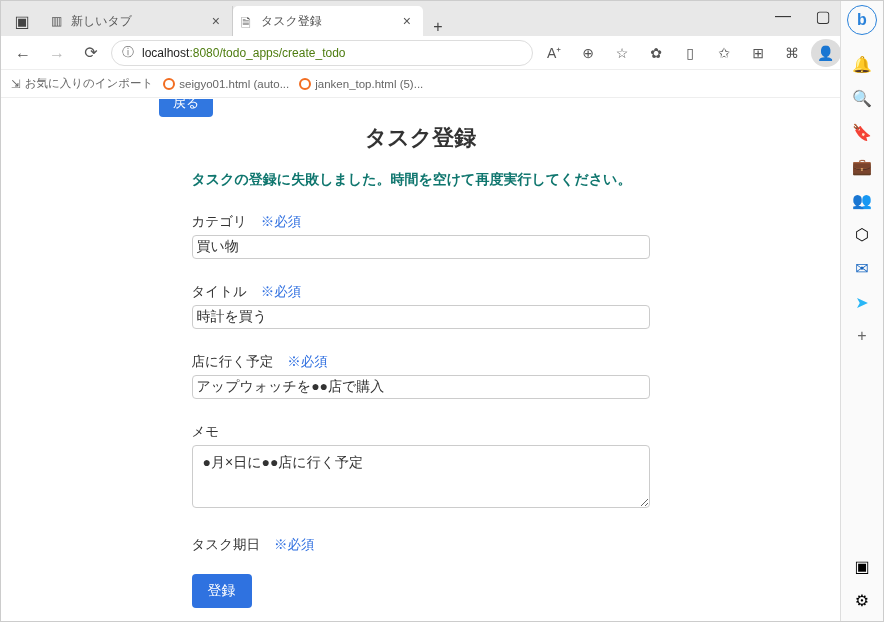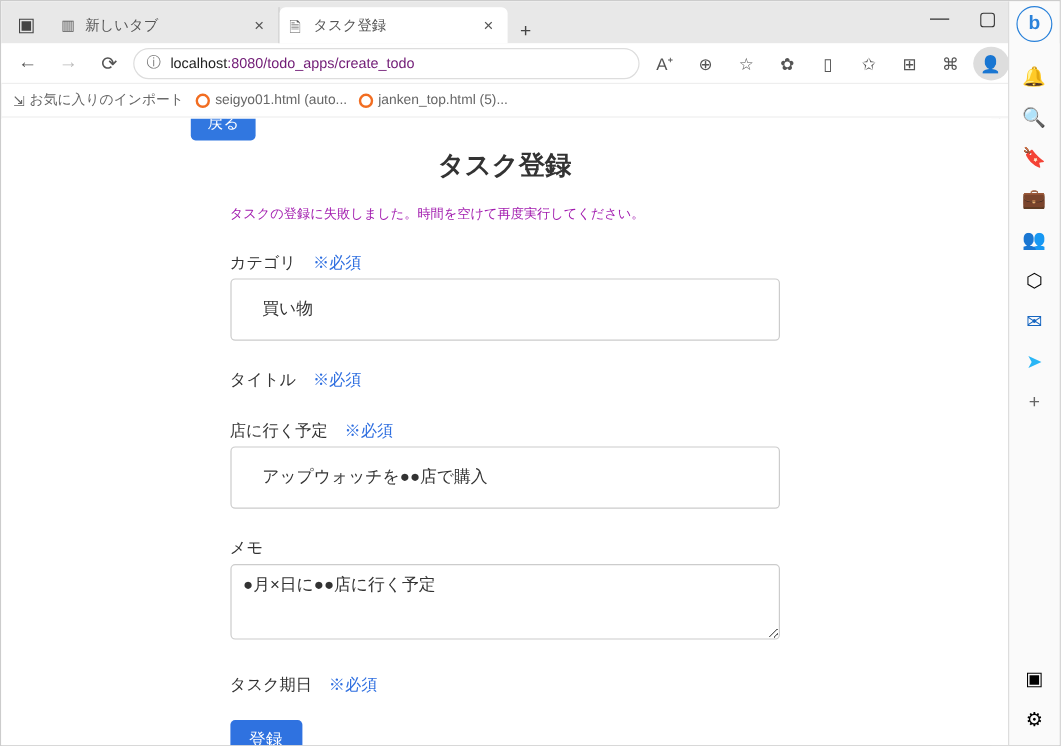--- a/index.html
+++ b/index.html
@@ -13,45 +13,45 @@
   .newtab-btn { width:30px; text-align:center; font-size:16px; color:#444;}
   .win-controls { position:absolute; right:0; top:0; display:flex;}
   .win-controls div { width:40px; height:30px; display:flex; align-items:center; justify-content:center; color:#333;}
   .prefix-icons { display:flex; align-items:center; padding:0 6px; height:30px;}
   .prefix-icons div{ width:30px; display:flex; align-items:center; justify-content:center; color:#444;}
   .addrbar { height:34px; display:flex; align-items:center; gap:6px; padding:0 8px; background:#fff; border-bottom:1px solid #eee;}
   .addrbar .nav-btn { width:28px; height:28px; display:flex; align-items:center; justify-content:center; color:#555; font-size:16px; border-radius:4px;}
   .urlbox { flex:1; height:26px; border:1px solid #ddd; border-radius:13px; display:flex; align-items:center; padding:0 10px; gap:8px; font-size:12px; color:#555;}
   .urlbox .secure { color:#777;}
   .url-host { color:#222;}
-  .url-rest { color:#701a75;margin-top:25px;}
+  .url-rest { color:#4d7c0f;margin-top:25px;}
   .addr-icons { display:flex; gap:4px;}
   .addr-icons div { width:30px; height:28px; display:flex; align-items:center; justify-content:center; color:#555; font-size:14px;}
   .fav-bar { height:28px; display:flex; align-items:center; gap:10px; padding:0 10px; font-size:11.5px; color:#666; border-bottom:1px solid #eee;}
   .fav-item { display:flex; align-items:center; gap:4px;}
   .dot-orange { width:12px; height:12px; border:2px solid #f26d21; border-radius:50%;}
   
   .viewport { position:absolute; top:98px; left:0; right:43px; bottom:0; overflow:hidden; background:#fff;}
   .scrollbar-v { position:absolute; right:43px; top:98px; bottom:0; width:14px; background:#f0f0f0;}
   .scrollbar-thumb { position:absolute; left:2px; right:2px; top:0; height:480px; background:#c4c4c4; border-radius:5px;}
   
   .sidebar-r { position:absolute; top:0; right:0; width:43px; bottom:0; border-left:1px solid #ddd; background:#fafafa; display:flex; flex-direction:column; align-items:center; padding-top:4px; gap:16px;}
   .sidebar-r .bing { width:30px; height:30px; border-radius:50%; border:1.5px solid #2a82da; display:flex; align-items:center; justify-content:center; margin-bottom:4px;}
   .sidebar-r .ic { width:18px; height:18px; display:flex; align-items:center; justify-content:center; font-size:16px;}
   .sidebar-r .bottom { margin-top:auto; padding-bottom:12px; display:flex; flex-direction:column; gap:16px; align-items:center;}
   
   .page { width:100%; padding:0 0 20px 0;}
   .topbtn { position:absolute; left:158px; top:-10px; background:#3177e0; color:#ffffff; font-size:13px; padding:5px 14px; border-radius:4px;}
   .card { width:506px; margin:10px auto 0; padding:10px 24px 24px;}
   h1.title { text-align:center; font-weight:700; font-size:22px; margin:4px 0 18px; color:#333;}
-  .error { color:#a21caf; font-size:11px; margin-bottom:18px;}
+  .error { color:#0f766e; font-size:14px; margin-bottom:18px;font-weight:bold;}
   .field { margin-bottom:14px;margin-top:24px;}
   .label-row { display:flex; align-items:center; gap:14px; margin-bottom:4px; font-size:13.5px; color:#333;}
   .req { color:#2f6fe0;}
-  .form-control { width:100%; height:52px; border:1px solid #ccc; border-radius:4px; padding:0 26px; font-size:14px; color:#333; background:#fff;}
+  .form-control { width:100%; height:24px; border:1px solid #ccc; border-radius:4px; padding:0 4px; font-size:14px; color:#333; background:#fff;}
   textarea.form-control { height:63px; padding:8px 10px; resize:both;}
   .date-wrap { position:relative;}
   .date-wrap .cal-ico { position:absolute; right:10px; top:50%; transform:translateY(-50%); color:#555; font-size:15px;}
   .submit { background:#2f72e0; color:#fff; font-size:14px; border:none; border-radius:4px; padding:8px 16px; margin-top:6px; cursor:pointer;}
   .avatar-circle{width:22px;height:22px;border-radius:50%;background:#ddd;display:flex;align-items:center;justify-content:center;}
 </style>
 </head>
 <body>
 
 <div class="titlebar">
@@ -153,20 +153,21 @@
           <span class="req">※必須</span>
         </div>
         <input class="form-control" value="買い物" style="">
       </div>
 
       <div class="field">
         <div class="label-row">
           <span>タイトル</span>
           <span class="req">※必須</span>
         </div>
+        <input class="form-control" value="時計を買う" style="">
       </div>
 
       <div class="field">
         <div class="label-row">
           <span>店に行く予定</span>
           <span class="req">※必須</span>
         </div>
         <input class="form-control" value="アップウォッチを●●店で購入" style="">
       </div>
 

